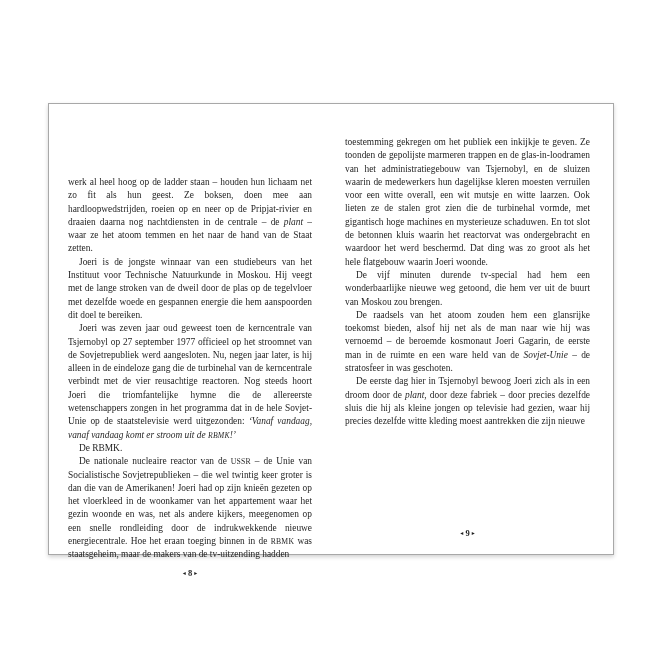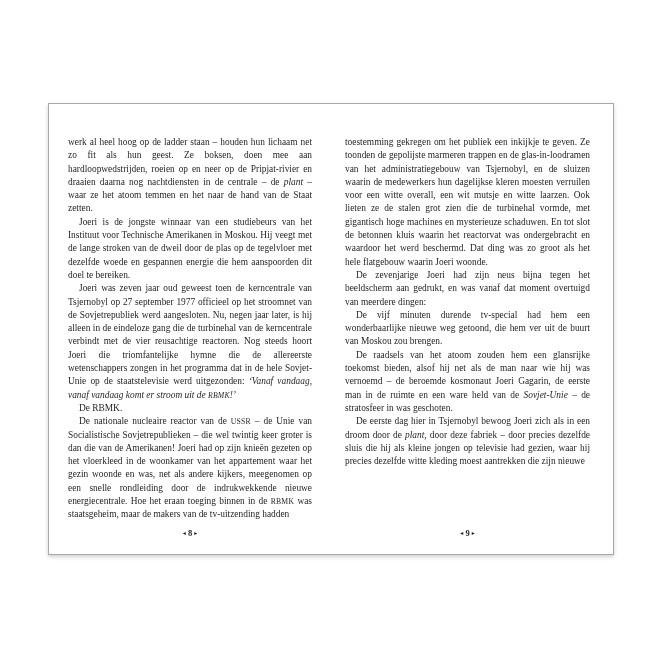--- a/index.html
+++ b/index.html
@@ -18,21 +18,21 @@
     height: 452px;
     background: #ffffff;
     border: 1px solid #a8a8a8;
     box-shadow: 0 2px 4px rgba(0,0,0,0.18);
     box-sizing: border-box;
   }
   .page {
     position: absolute;
     top: 32px;
   }
-  .page-left  { left: 19px;  width: 244px; }
+  .page-left  { left: 19px;  width: 244px; margin-top: 40px; }
   .page-right { left: 296px; width: 245px; }
   .text-block {
     width: 100%;
     color: #1f1f1f;
     font-size: 9.4px;
     line-height: 13.3px;
     hyphens: auto;
     -webkit-hyphens: auto;
   }
   p.para {
@@ -64,34 +64,33 @@
   }
 </style>
 </head>
 <body>
 
 <div class="book">
 
   <div class="page page-left">
     <div class="text-block">
         <p class="para"><span>werk al heel hoog op de ladder staan – houden hun lichaam net zo fit als hun geest. Ze boksen, doen mee aan hardloopwedstrijden, roeien op en neer op de Pripjat-rivier en draaien daarna nog nachtdiensten in de centrale – de </span><span class="i">plant</span><span> – waar ze het atoom temmen en het naar de hand van de Staat zetten.</span></p>
-        <p class="para indent"><span>Joeri is de jongste winnaar van een studiebeurs van het Instituut voor Technische Amerikanen in Moskou. Hij veegt met de lange stroken van de dweil door de plas op de tegelvloer met dezelfde woede en gespannen energie die hem aanspoorden dit doel te bereiken.</span></p>
+        <p class="para indent"><span>Joeri is de jongste winnaar van een studiebeurs van het Instituut voor Technische Natuurkunde in Moskou. Hij veegt met de lange stroken van de dweil door de plas op de tegelvloer met dezelfde woede en gespannen energie die hem aanspoorden dit doel te bereiken.</span></p>
         <p class="para indent"><span>Joeri was zeven jaar oud geweest toen de kerncentrale van Tsjernobyl op 27 september 1977 officieel op het stroomnet van de Sovjetrepubliek werd aangesloten. Nu, negen jaar later, is hij alleen in de eindeloze gang die de turbinehal van de kerncentrale verbindt met de vier reusachtige reactoren. Nog steeds hoort Joeri die triomfantelijke hymne die de allereerste wetenschappers zongen in het programma dat in de hele Sovjet-Unie op de staatstelevisie werd uitgezonden: </span><span class="i">‘Vanaf vandaag, vanaf vandaag komt er stroom uit de </span><span class="i sc">RBMK</span><span class="i">!’</span></p>
         <p class="para indent"><span>De RBMK.</span></p>
         <p class="para indent"><span>De nationale nucleaire reactor van de </span><span class="sc">USSR</span><span> – de Unie van Socialistische Sovjetrepublieken – die wel twintig keer groter is dan die van de Amerikanen! Joeri had op zijn knieën gezeten op het vloerkleed in de woonkamer van het appartement waar het gezin woonde en was, net als andere kijkers, meegenomen op een snelle rondleiding door de indrukwekkende nieuwe energiecentrale. Hoe het eraan toeging binnen in de </span><span class="sc">RBMK</span><span> was staatsgeheim, maar de makers van de tv-uitzending hadden</span></p>
       </div>
     <div class="page-footer">
       <span class="footer-mark">◂</span><span class="footer-number">8</span><span class="footer-mark">▸</span>
     </div>
   </div>
 
   <div class="page page-right">
     <div class="text-block">
         <p class="para"><span>toestemming gekregen om het publiek een inkijkje te geven. Ze toonden de gepolijste marmeren trappen en de glas-in-loodramen van het administratiegebouw van Tsjernobyl, en de sluizen waarin de medewerkers hun dagelijkse kleren moesten verruilen voor een witte overall, een wit mutsje en witte laarzen. Ook lieten ze de stalen grot zien die de turbinehal vormde, met gigantisch hoge machines en mysterieuze schaduwen. En tot slot de betonnen kluis waarin het reactorvat was ondergebracht en waardoor het werd beschermd. Dat ding was zo groot als het hele flatgebouw waarin Joeri woonde.</span></p>
-        <p class="para indent"><span>De zevenjarige Joeri had zijn neus bijna tegen het beeldscherm aan gedrukt, en was vanaf dat moment overtuigd van meerdere dingen:</span></p>
         <p class="para indent"><span>De vijf minuten durende tv-special had hem een wonderbaarlijke nieuwe weg getoond, die hem ver uit de buurt van Moskou zou brengen.</span></p>
         <p class="para indent"><span>De raadsels van het atoom zouden hem een glansrijke toekomst bieden, alsof hij net als de man naar wie hij was vernoemd – de beroemde kosmonaut Joeri Gagarin, de eerste man in de ruimte en een ware held van de </span><span class="i">Sovjet-Unie</span><span> – de stratosfeer in was geschoten.</span></p>
         <p class="para indent"><span>De eerste dag hier in Tsjernobyl bewoog Joeri zich als in een droom door de </span><span class="i">plant</span><span>, door deze fabriek – door precies dezelfde sluis die hij als kleine jongen op televisie had gezien, waar hij precies dezelfde witte kleding moest aantrekken die zijn nieuwe</span></p>
       </div>
     <div class="page-footer">
       <span class="footer-mark">◂</span><span class="footer-number">9</span><span class="footer-mark">▸</span>
     </div>
   </div>
 
 </div>

